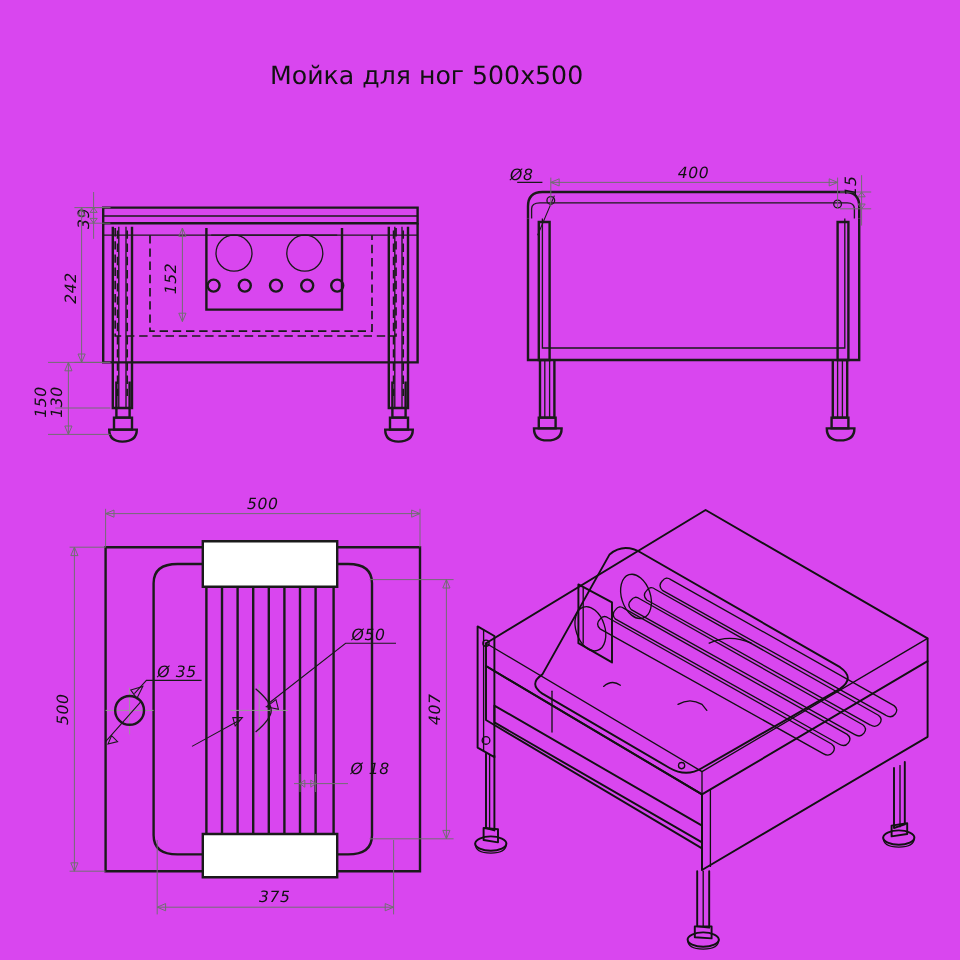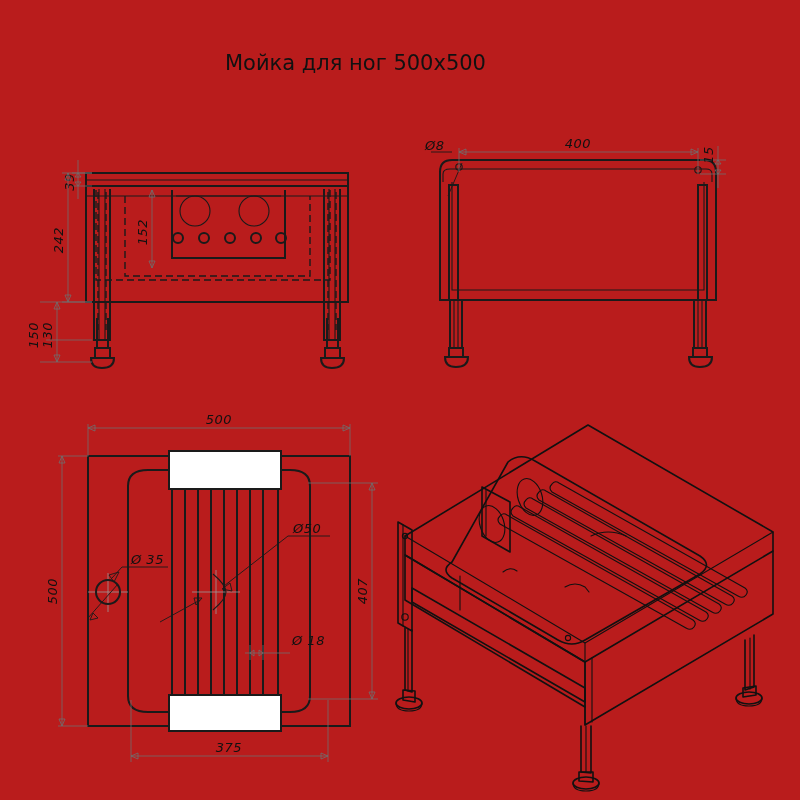--- a/index.html
+++ b/index.html
@@ -1,18 +1,18 @@
 <!DOCTYPE html>
 <html><head>
 <meta charset="utf-8">
 <style>
   html,body{margin:0;padding:0;background:#ffffff;}
   body{width:800px;height:800px;overflow:hidden;
        font-family:"DejaVu Sans",sans-serif;}
-  #sheet{position:relative;width:800px;height:800px;background:#b91c1c;}
+  #sheet{position:relative;width:800px;height:800px;background:#d946ef;}
   svg{display:block;}
   .obj{fill:none;stroke:#1a1a1a;stroke-width:2;stroke-linejoin:miter;stroke-linecap:butt;}
   .objthin{fill:none;stroke:#1a1a1a;stroke-width:1.1;}
   .iso{fill:none;stroke:#111;stroke-width:1.6;stroke-linejoin:round;stroke-linecap:round;}
   .isothin{fill:none;stroke:#111;stroke-width:1.1;stroke-linejoin:round;stroke-linecap:round;}
   .hidden{fill:none;stroke:#1a1a1a;stroke-width:1.4;stroke-dasharray:7 4;}
   .dim{fill:none;stroke:#6f6f6f;stroke-width:0.8;}
   .lead{fill:none;stroke:#1a1a1a;stroke-width:0.9;}
   .ctr{fill:none;stroke:#9a9a9a;stroke-width:0.8;}
   .white{fill:#ffffff;}

